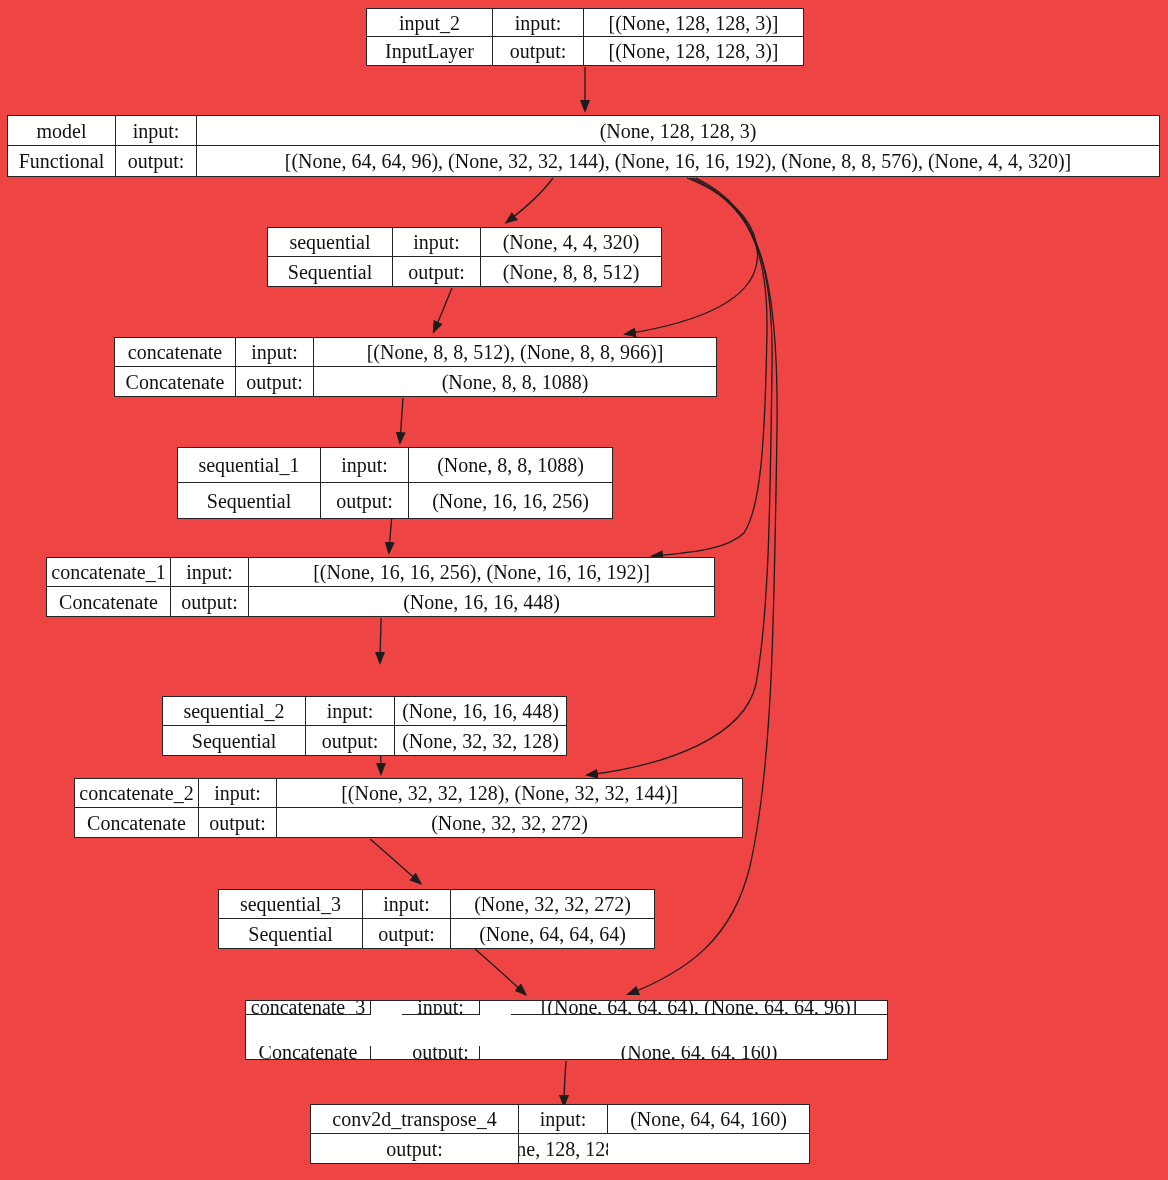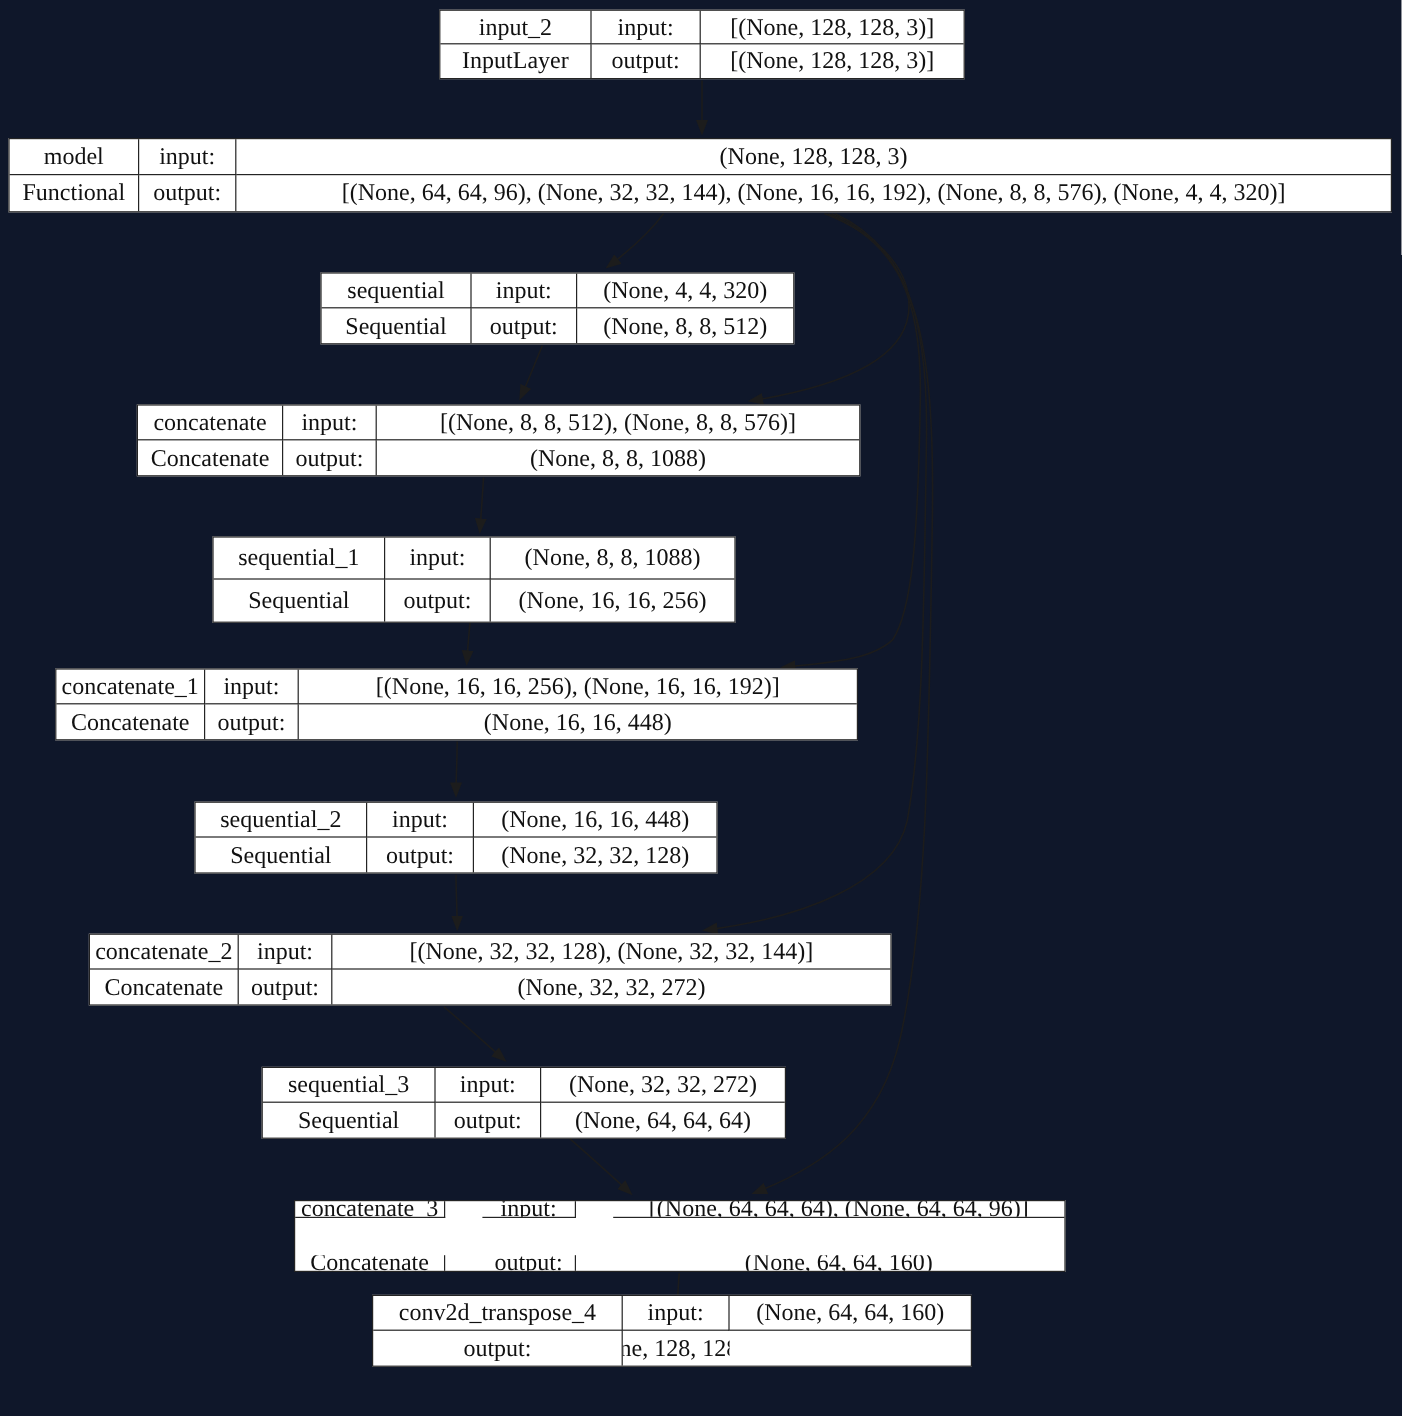--- a/index.html
+++ b/index.html
@@ -4,21 +4,21 @@
 <style>
   html, body {
     margin: 0;
     padding: 0;
     background: #ffffff;
   }
   #canvas {
     position: relative;
     width: 1168px;
     height: 1180px;
-    background: #0f172a;
+    background: #ef4444;
     font-family: "Liberation Serif", "DejaVu Serif", serif;
     color: #111111;
     overflow: hidden;
   }
   #edges {
     position: absolute;
     left: 0;
     top: 0;
     pointer-events: none;
   }
@@ -45,25 +45,25 @@
   .cell.cr { border-right: 1px solid #242424; }
   .cell.cb { border-bottom: 1px solid #242424; }
 
   
   .n-input_2            { left: 366px; top: 8px;    width: 438px;  height: 58px; grid-template-columns: 126px 91px 1fr; }
   .n-model              { left: 7px;   top: 115px;  width: 1153px; height: 62px; grid-template-columns: 108px 81px 1fr; text-align: center; }
   .n-sequential         { left: 267px; top: 227px;  width: 395px;  height: 60px; grid-template-columns: 125px 88px 1fr; }
   .n-concatenate        { left: 114px; top: 337px;  width: 603px;  height: 60px; grid-template-columns: 121px 78px 1fr; }
   .n-sequential_1       { left: 177px; top: 447px;  width: 436px;  height: 72px; grid-template-columns: 143px 88px 1fr; }
   .n-concatenate_1      { left: 46px;  top: 557px;  width: 669px;  height: 60px; grid-template-columns: 124px 78px 1fr; }
-  .n-sequential_2       { left: 162px; top: 668px;  width: 436px;  height: 60px; grid-template-columns: 143px 89px 1fr; }
+  .n-sequential_2       { left: 162px; top: 696px;  width: 405px;  height: 60px; grid-template-columns: 143px 89px 1fr; }
   .n-concatenate_2      { left: 46px;  top: 778px;  width: 669px;  height: 60px; grid-template-columns: 124px 78px 1fr; margin-left: 28px; }
   .n-sequential_3       { left: 218px; top: 889px;  width: 437px;  height: 60px; grid-template-columns: 144px 88px 1fr; text-align: right; }
   .n-concatenate_3      { left: 245px; top: 1000px; width: 643px;  height: 60px; grid-template-columns: 125px 78px 1fr; gap: 31px; }
-  .n-conv2d_transpose_4 { left: 310px; top: 1079px; width: 500px;  height: 60px; grid-template-columns: 208px 89px 1fr; }
+  .n-conv2d_transpose_4 { left: 310px; top: 1104px; width: 500px;  height: 60px; grid-template-columns: 208px 89px 1fr; }
 </style>
 </head>
 <body>
 
 <div id="canvas">
 
   <svg id="edges" width="1168" height="1180" viewBox="0 0 1168 1180">
     <defs>
       <marker id="arrow" markerUnits="userSpaceOnUse" markerWidth="16" markerHeight="12" refX="10" refY="5" orient="auto">
         <path d="M0,0 L13,5 L0,10 z" fill="#1c1c1c"></path>
@@ -108,21 +108,21 @@
     <div class="cell cr cb">sequential</div>
     <div class="cell cr cb">input:</div>
     <div class="cell cb">(None, 4, 4, 320)</div>
     <div class="cell cr">Sequential</div>
     <div class="cell cr">output:</div>
     <div class="cell">(None, 8, 8, 512)</div>
   </div>
       <div class="node n-concatenate">
     <div class="cell cr cb">concatenate</div>
     <div class="cell cr cb">input:</div>
-    <div class="cell cb">[(None, 8, 8, 512), (None, 8, 8, 576)]</div>
+    <div class="cell cb">[(None, 8, 8, 512), (None, 8, 8, 966)]</div>
     <div class="cell cr">Concatenate</div>
     <div class="cell cr">output:</div>
     <div class="cell">(None, 8, 8, 1088)</div>
   </div>
       <div class="node n-sequential_1">
     <div class="cell cr cb">sequential_1</div>
     <div class="cell cr cb">input:</div>
     <div class="cell cb">(None, 8, 8, 1088)</div>
     <div class="cell cr">Sequential</div>
     <div class="cell cr">output:</div>

